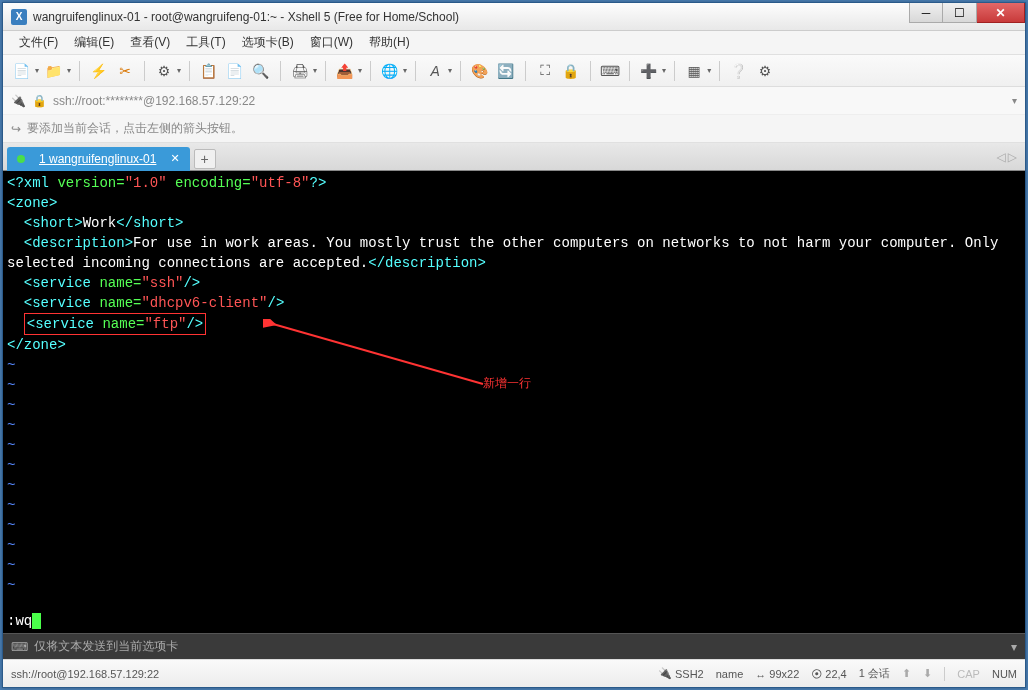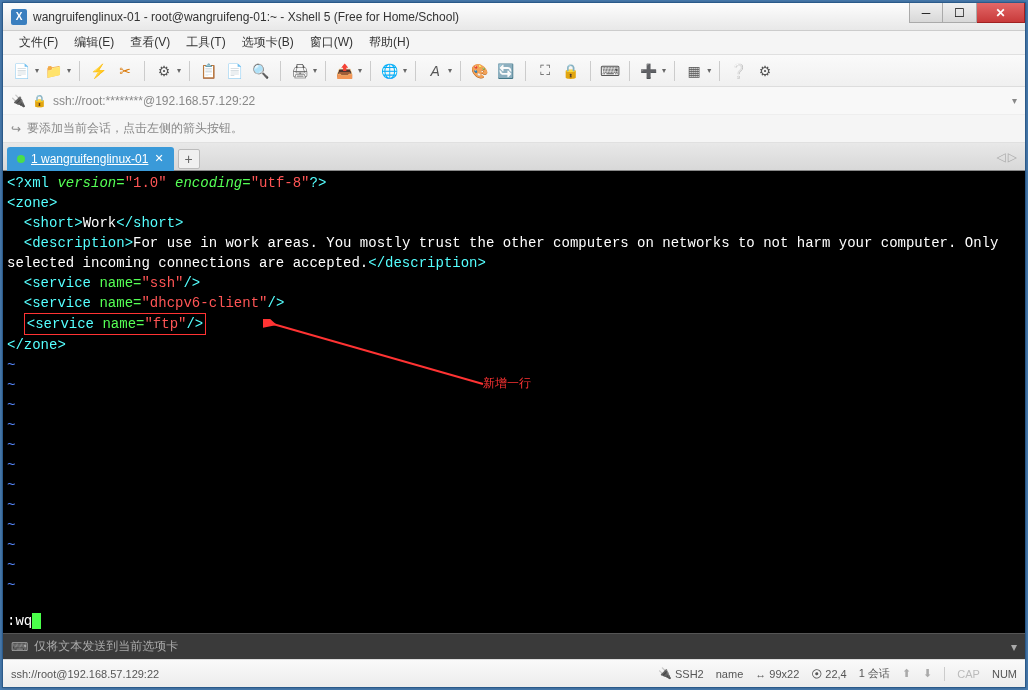--- a/index.html
+++ b/index.html
@@ -25,30 +25,30 @@
 .tool-sep { width: 1px; height: 20px; background: #ccc; margin: 0 4px; }
 
 .addressbar { height: 28px; background: #f8f8f8; display: flex; align-items: center; padding: 0 8px; border-bottom: 1px solid #eee; gap: 6px; }
 .addr-icon { color: #888; font-size: 12px; }
 .addr-text { color: #888; font-size: 12px; flex: 1; }
 .addr-drop { color: #888; font-size: 10px; }
 
 .tipbar { height: 28px; background: #f5f5f5; display: flex; align-items: center; padding: 0 8px; border-bottom: 1px solid #e0e0e0; gap: 6px; color: #888; }
 
 .tabbar { height: 28px; background: linear-gradient(#e8e8e8,#d8d8d8); display: flex; align-items: center; padding-left: 4px; position: relative; border-bottom: 1px solid #888; }
-.tab { height: 24px; background: #3a9ad9; color: #fff; display: flex; align-items: center; padding: 0 10px; border-radius: 3px 3px 0 0; gap: 6px; margin-top: 4px; cursor: pointer; }
+.tab { height: 24px; background: #3a9ad9; color: #fff; display: flex; align-items: center; padding: 0 10px; border-radius: 3px 3px 0 0; gap: 14px; margin-top: 4px; cursor: pointer; }
 .tab-dot { width: 8px; height: 8px; background: #4ade4a; border-radius: 50%; }
 .tab-text { text-decoration: underline; font-size: 12px; }
 .tab-close { font-size: 11px; cursor: pointer; }
 .tab-add { width: 22px; height: 20px; background: #f0f0f0; border: 1px solid #bbb; display: flex; align-items: center; justify-content: center; margin-left: 4px; margin-top: 4px; cursor: pointer; border-radius: 2px; font-size: 14px; color: #666; }
 .tab-nav { position: absolute; right: 8px; display: flex; gap: 2px; color: #aaa; }
 
 .terminal { flex: 1; background: #000; color: #fff; font-family: "Consolas", "Courier New", monospace; font-size: 14px; padding: 2px 4px; line-height: 20px; position: relative; overflow: hidden; }
 .xml-decl { color: #55ffff; }
-.xml-ver { color: #55ff55; font-style: italic; }
+.xml-ver { color: #55ff55; }
 .xml-str { color: #ff5555; }
 .xml-tag { color: #55ffff; }
 .xml-text { color: #fff; }
 .xml-attr { color: #55ff55; }
 .tilde { color: #5588ff; }
 .highlight-box { border: 1px solid #ff3333; display: inline-block; padding: 0 2px; }
 .command-line { position: absolute; bottom: 2px; left: 4px; color: #fff; }
 .cursor-block { display: inline-block; width: 9px; height: 16px; background: #4aff4a; vertical-align: text-bottom; }
 
 .annotation { position: absolute; pointer-events: none; }

